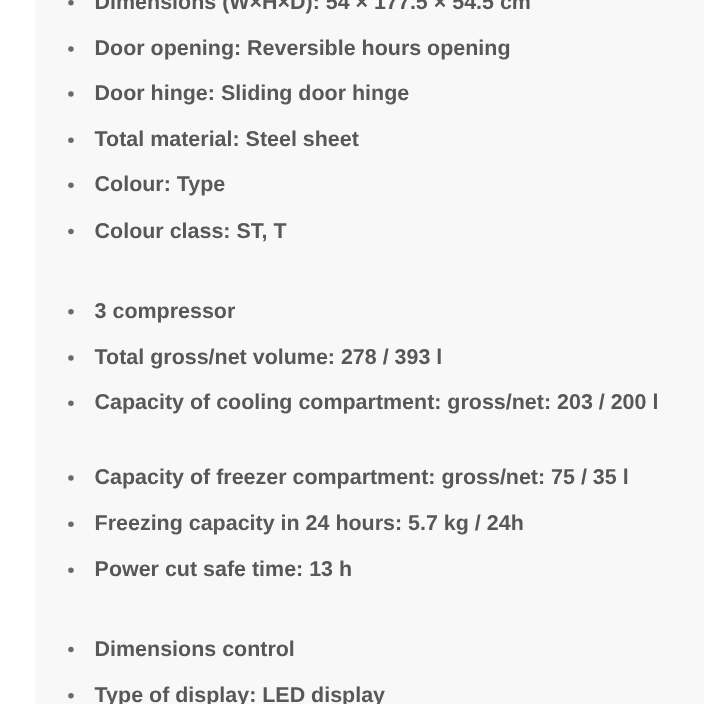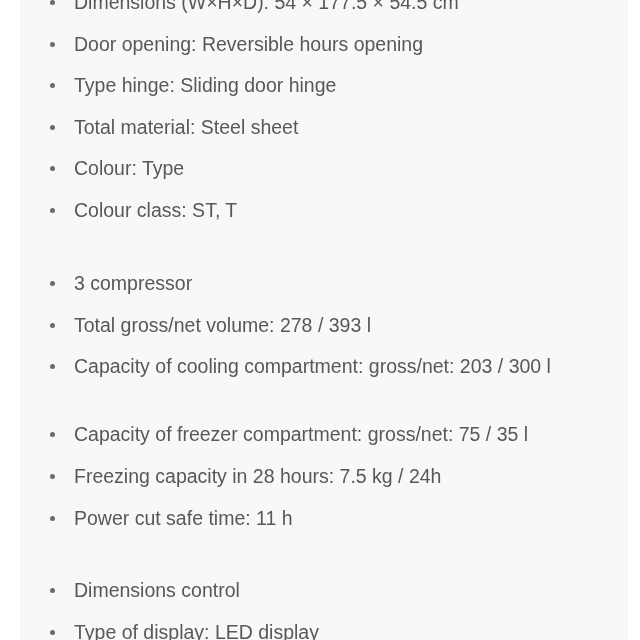--- a/index.html
+++ b/index.html
@@ -5,26 +5,27 @@
     html, body {
       margin: 0;
       padding: 0;
       width: 640px;
       height: 640px;
       overflow: hidden;
       background: #ffffff;
     }
     .panel {
       position: absolute;
-      left: 20px;
+      left: 32px;
       top: 0;
       width: 608px;
       height: 640px;
       background: #f8f8f8;
       overflow: hidden;
+      font-weight: bold;
     }
     .spec-list {
       position: absolute;
       left: 0;
       right: 0;
       margin: 0;
       padding: 0;
       list-style: none;
       font-family: "Liberation Sans", sans-serif;
       font-size: 19.5px;
@@ -58,21 +59,21 @@
     <li class="spec-item" style="top:-10px">
       <span class="bullet"></span>
       <span class="spec-text">Dimensions (W×H×D): 54 × 177.5 × 54.5 cm</span>
     </li>
     <li class="spec-item" style="top:32px">
       <span class="bullet"></span>
       <span class="spec-text">Door opening: Reversible hours opening</span>
     </li>
     <li class="spec-item" style="top:73px">
       <span class="bullet"></span>
-      <span class="spec-text">Type hinge: Sliding door hinge</span>
+      <span class="spec-text">Door hinge: Sliding door hinge</span>
     </li>
     <li class="spec-item" style="top:115px">
       <span class="bullet"></span>
       <span class="spec-text">Total material: Steel sheet</span>
     </li>
     <li class="spec-item" style="top:156px">
       <span class="bullet"></span>
       <span class="spec-text">Colour: Type</span>
     </li>
     <li class="spec-item" style="top:198px">
@@ -83,33 +84,33 @@
     <li class="spec-item" style="top:271px">
       <span class="bullet"></span>
       <span class="spec-text">3 compressor</span>
     </li>
     <li class="spec-item" style="top:313px">
       <span class="bullet"></span>
       <span class="spec-text">Total gross/net volume: 278 / 393 l</span>
     </li>
     <li class="spec-item" style="top:354px; right:32px">
       <span class="bullet"></span>
-      <span class="spec-text">Capacity of cooling compartment: gross/net: 203 / 300 l</span>
+      <span class="spec-text">Capacity of cooling compartment: gross/net: 203 / 200 l</span>
     </li>
     <li class="spec-item" style="top:422px">
       <span class="bullet"></span>
       <span class="spec-text">Capacity of freezer compartment: gross/net: 75 / 35 l</span>
     </li>
     <li class="spec-item" style="top:464px">
       <span class="bullet"></span>
-      <span class="spec-text">Freezing capacity in 28 hours: 7.5 kg / 24h</span>
+      <span class="spec-text">Freezing capacity in 24 hours: 5.7 kg / 24h</span>
     </li>
     <li class="spec-item" style="top:506px">
       <span class="bullet"></span>
-      <span class="spec-text">Power cut safe time: 11 h</span>
+      <span class="spec-text">Power cut safe time: 13 h</span>
     </li>
 
     <li class="spec-item" style="top:578px">
       <span class="bullet"></span>
       <span class="spec-text">Dimensions control</span>
     </li>
     <li class="spec-item" style="top:620px">
       <span class="bullet"></span>
       <span class="spec-text">Type of display: LED display</span>
     </li>

